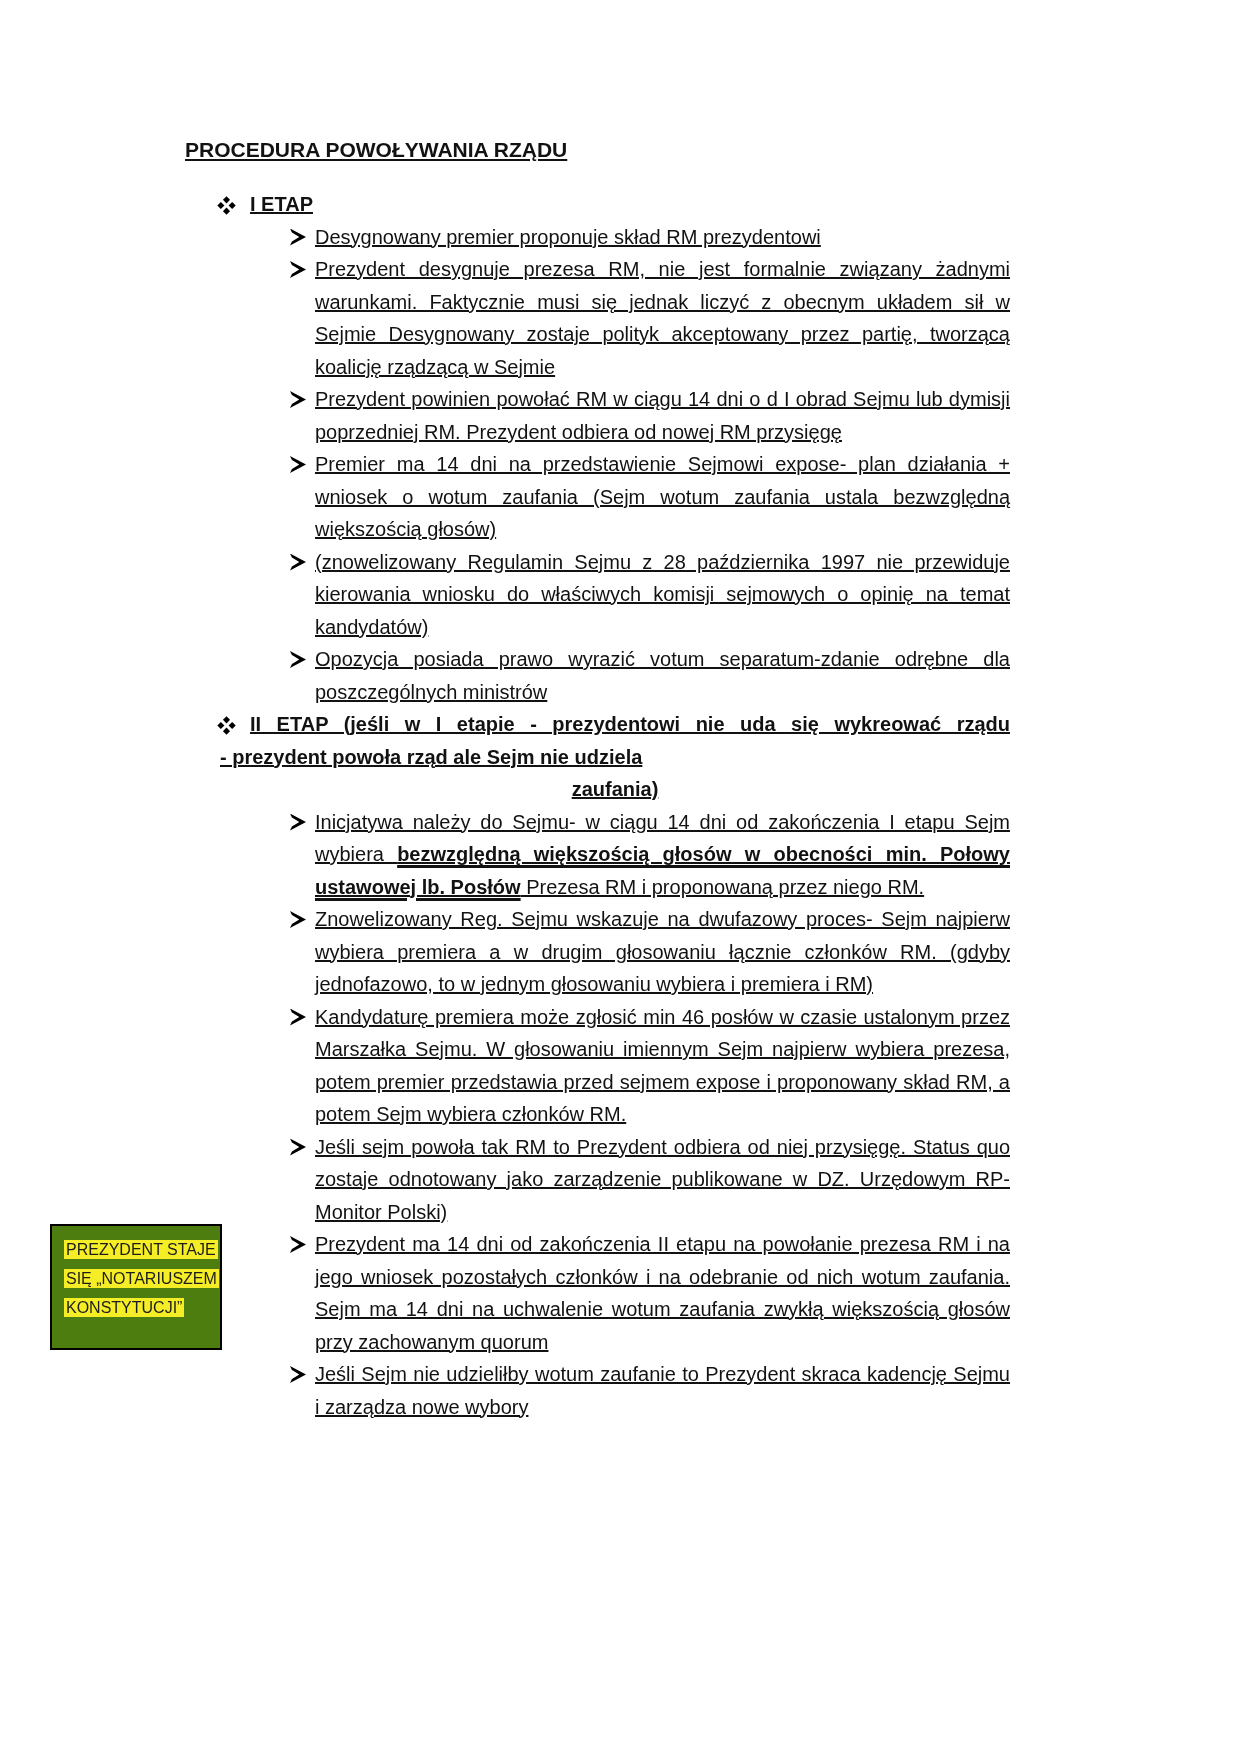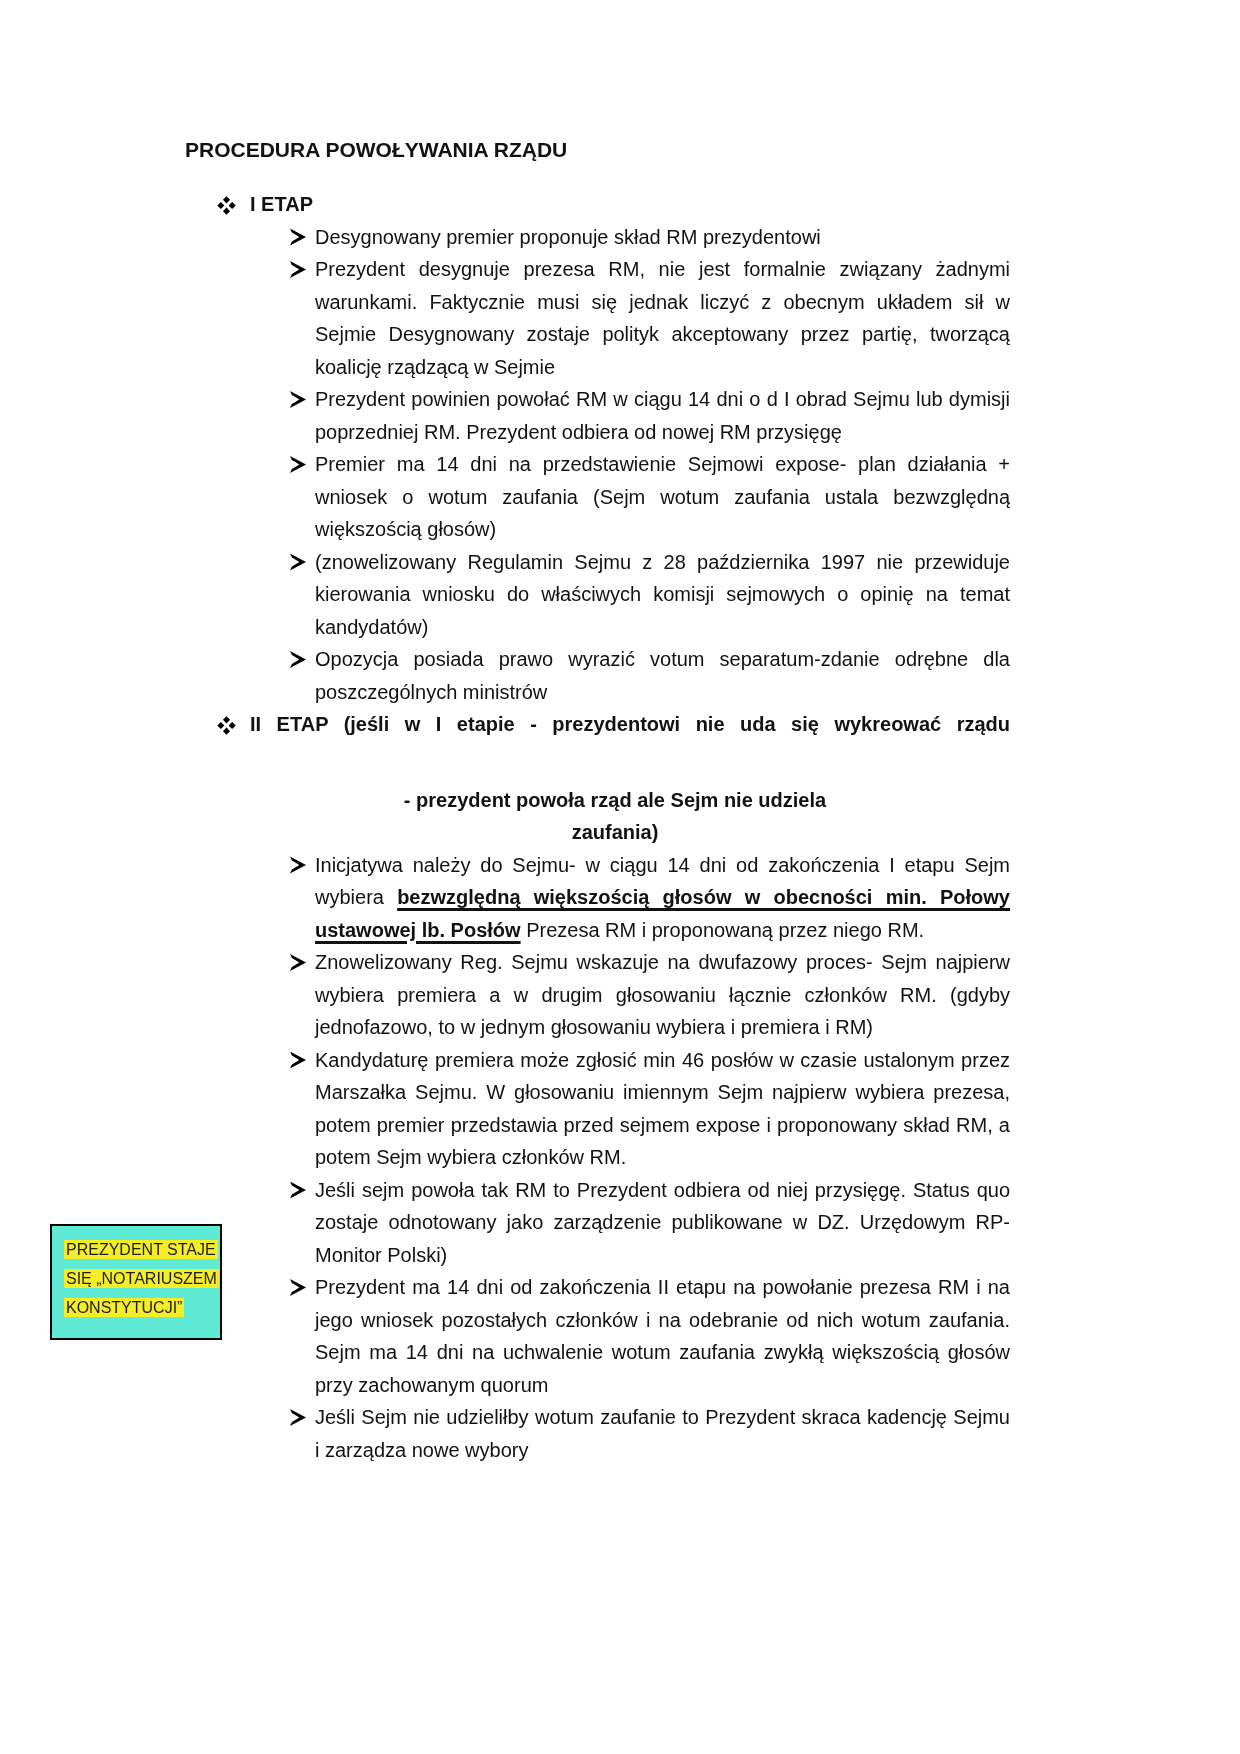--- a/index.html
+++ b/index.html
@@ -3,34 +3,34 @@
 <meta charset="utf-8">
 <style>
   html,body{margin:0;padding:0;}
   body{
     width:1240px;height:1754px;background:#ffffff;
     font-family:"Liberation Sans", sans-serif;
     color:var(--text,#121212);
     font-size:20px;
     -webkit-font-smoothing:antialiased;
   }
-  .page{position:relative;width:1219px;height:1754px;overflow:hidden;background:#fff;}
+  .page{position:relative;width:1219px;height:1754px;overflow:hidden;background:#fff;text-decoration:underline;}
   .content{padding-top:137px;}
   .title{
     margin:0 0 25px 185px;
     font-size:21px;font-weight:bold;line-height:26px;
   }
   
   .l1{
     margin-left:220px;width:790px;
     line-height:32.5px;text-align:justify;
   }
   .l1.bold{font-weight:bold;}
   .justify-last{text-align:justify;text-align-last:justify;}
-  .h2-line2{margin-left:220px;width:790px;line-height:32.5px;font-weight:bold;text-align:center;margin-top:43px;}
+  .h2-line2{margin-left:220px;width:790px;line-height:32.5px;font-weight:bold;text-align:left;}
   .h2-line3{margin-left:220px;width:790px;line-height:32.5px;font-weight:bold;text-align:center;}
   .d-wrap{display:inline-block;width:30px;}
   .d{
     display:inline-block;width:13px;height:13px;position:relative;
     transform:rotate(45deg);vertical-align:-1px;
   }
   .d::before{
     content:"";position:absolute;left:0;top:0;width:5px;height:5px;background:#000;
     box-shadow:8px 0 0 #000,0 8px 0 #000,8px 8px 0 #000;
   }
@@ -44,22 +44,22 @@
     position:absolute;left:0;top:8px;width:16px;height:17px;background:#000;
     clip-path:polygon(0 0,100% 50%,0 100%,12% 76%,58% 50%,12% 24%);
   }
   .emph{
     font-weight:bold;text-decoration:underline;
     text-decoration-thickness:2.5px;text-underline-offset:4px;
   }
   
   .note-box{
     position:absolute;left:50px;top:1224px;width:146px;min-height:70px;
-    border:2px solid var(--border,#000);background:#5eead4;
-    padding:9px 10px 16px 12px;
+    border:2px solid var(--border,#000);background:#4d7c0f;
+    padding:9px 10px 26px 12px;
   }
   .note-line{font-size:16px;line-height:29px;white-space:nowrap;}
   .note-line span{background:var(--highlight,#f5ee27);padding:1px 2px;color:#1d1d1d;}
 </style>
 </head>
 <body>
 
 <div class="page">
   <div class="content">
 

